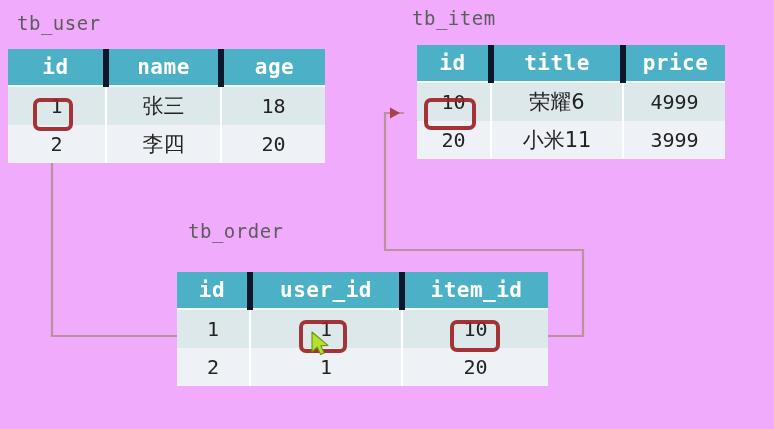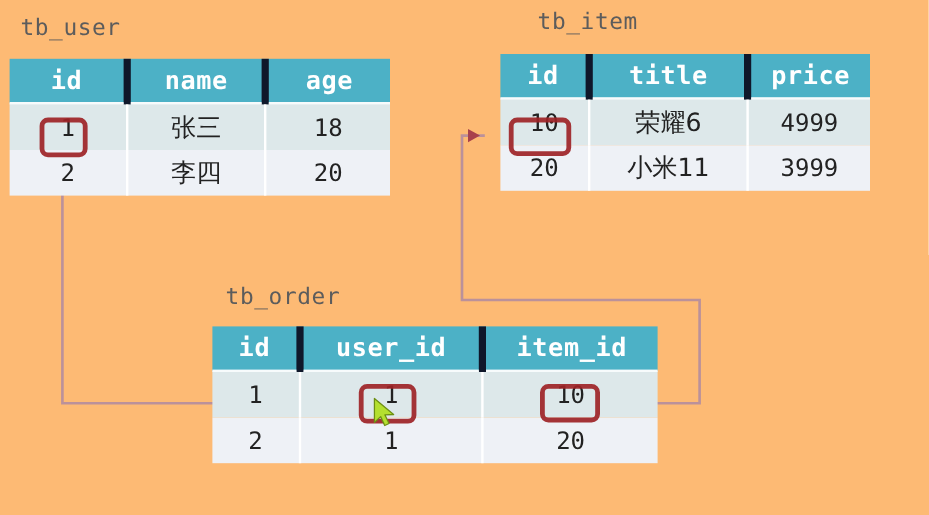--- a/index.html
+++ b/index.html
@@ -4,21 +4,21 @@
 <style>
   html, body {
     margin: 0;
     padding: 0;
     background: #ffffff;
   }
   #canvas {
     position: relative;
     width: 774px;
     height: 429px;
-    background: #fdba74;
+    background: #f0abfc;
     overflow: hidden;
     font-family: "DejaVu Sans Mono", monospace;
   }
 
   
   .tbl-caption {
     position: absolute;
     font-family: "DejaVu Sans Mono", monospace;
     font-size: 19px;
     color: #5c5c5c;
@@ -142,21 +142,21 @@
       <tr class="row-b">
         <td>2</td>
         <td class="cjk">李四</td>
         <td>20</td>
       </tr>
     </tbody>
   </table>
 
   <div class="hl-box" style="left:33px; top:98px; width:40px; height:33px;"></div>
 
-  <div class="tbl-caption" style="left:448px; top:7px;">tb_item</div>
+  <div class="tbl-caption" style="left:412px; top:7px;">tb_item</div>
 
   <table class="db-table" id="table-item" style="left:417px; top:45px; width:308px;">
     <colgroup>
       <col style="width:74px">
         <col style="width:132px">
         <col style="width:102px">
     </colgroup>
     <thead>
       <tr>
         <th>id</th>
@@ -173,21 +173,21 @@
       <tr class="row-b">
         <td>20</td>
         <td class="cjk">小米11</td>
         <td>3999</td>
       </tr>
     </tbody>
   </table>
 
   <div class="hl-box" style="left:424px; top:98px; width:52px; height:32px;"></div>
 
-  <div class="tbl-caption" style="left:188px; top:236px;">tb_order</div>
+  <div class="tbl-caption" style="left:188px; top:220px;">tb_order</div>
 
   <table class="db-table" id="table-order" style="left:177px; top:272px; width:371px;">
     <colgroup>
       <col style="width:73px">
         <col style="width:152px">
         <col style="width:146px">
     </colgroup>
     <thead>
       <tr>
         <th>id</th>

